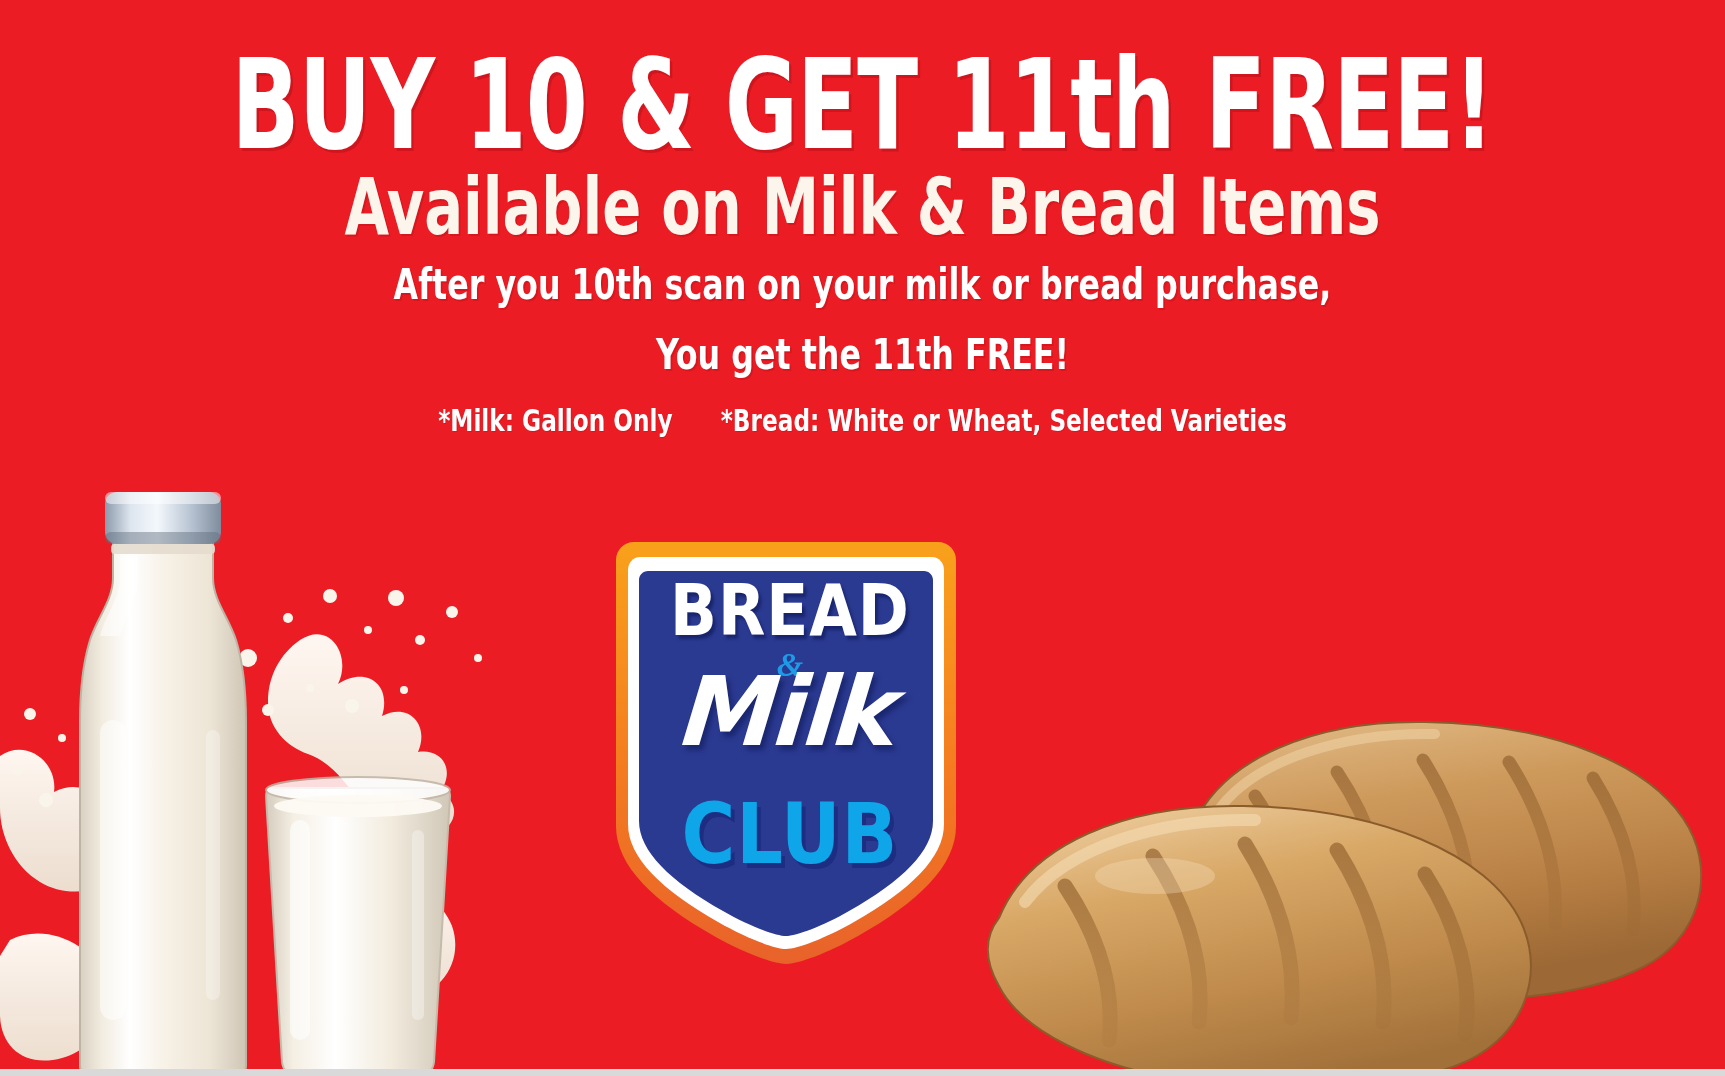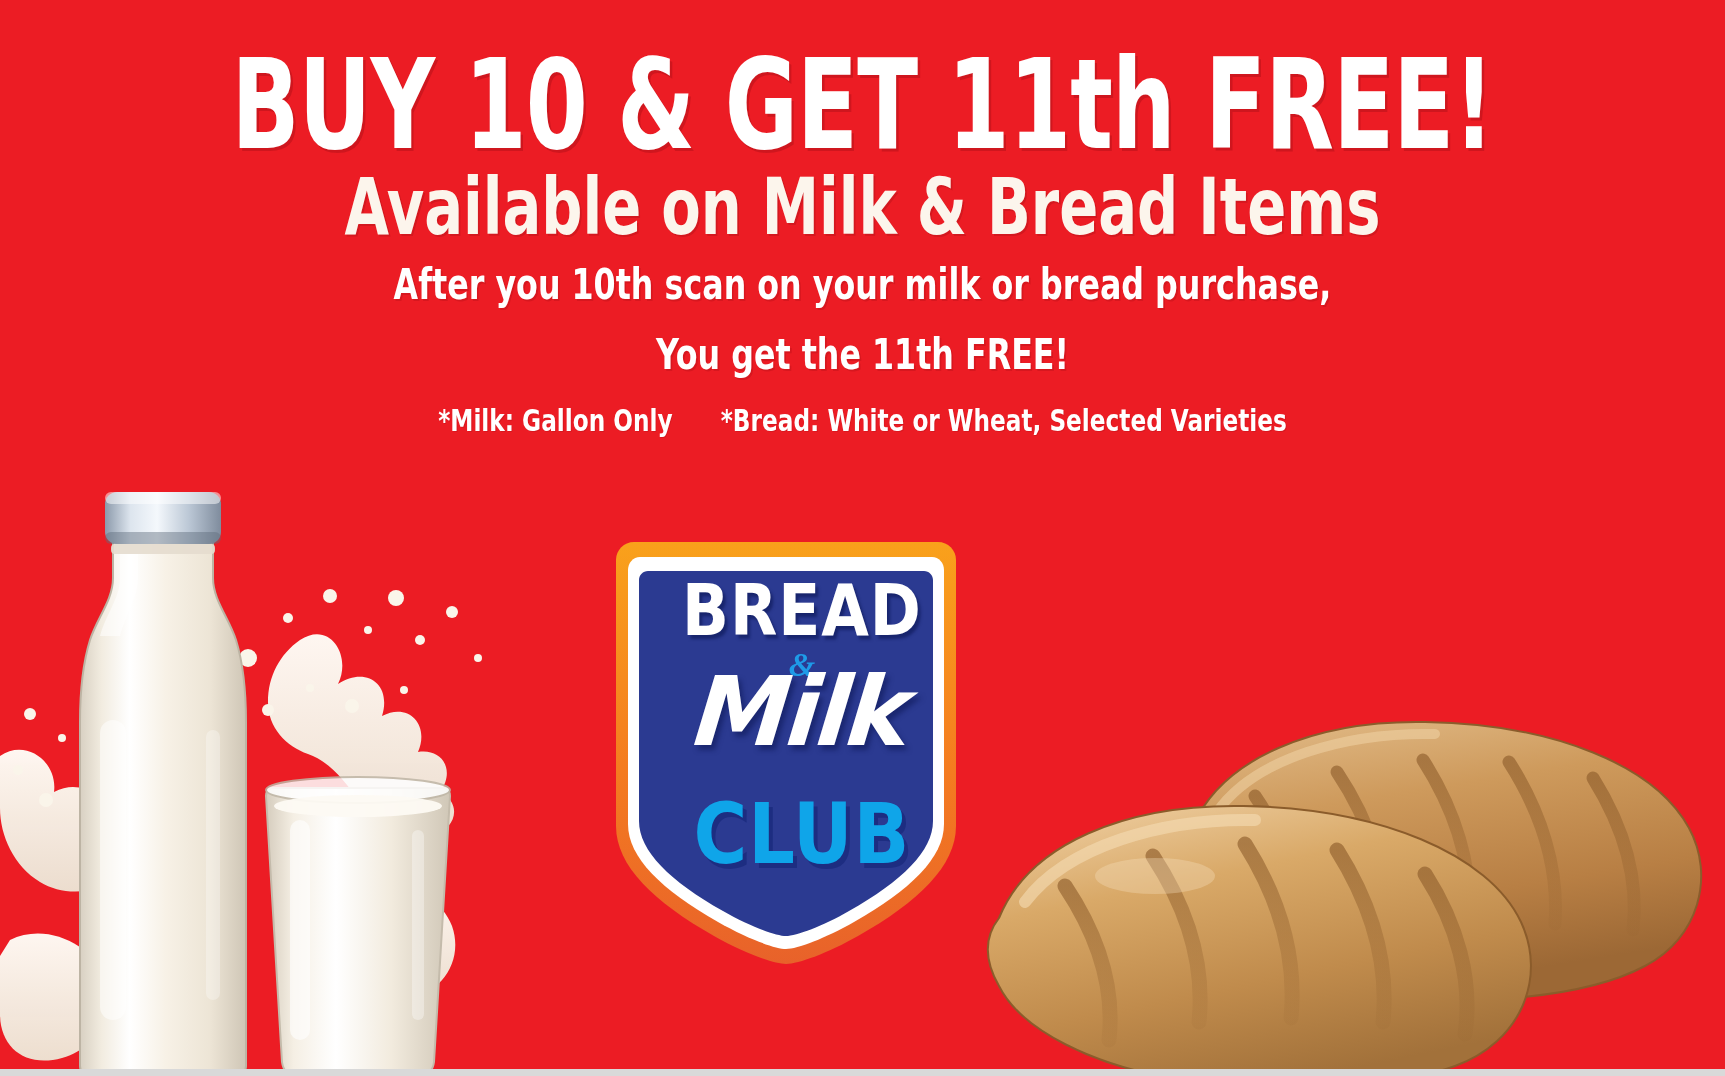--- a/index.html
+++ b/index.html
@@ -51,21 +51,21 @@
     white-space:nowrap;
   }
   .fineprint .gap{display:inline-block;width:56px;}
 
   
   .shield{
     position:absolute;left:606px;top:536px;width:360px;height:430px;z-index:40;
   }
   .shield svg{display:block;width:360px;height:430px;overflow:visible;}
 
-  .logo-text{position:absolute;left:16px;top:0;width:360px;height:430px;pointer-events:none;}
+  .logo-text{position:absolute;left:4px;top:0;width:360px;height:430px;pointer-events:none;}
   .logo-bread{
     position:absolute;top:38px;left:0;width:360px;text-align:center;
     font-family:"Liberation Sans Narrow","DejaVu Sans Condensed","Liberation Sans",sans-serif;
     font-weight:700;font-size:72px;line-height:1;color:#FFFFFF;
     letter-spacing:1px;transform:scaleX(0.95);
     text-shadow:3px 4px 3px rgba(10,20,80,0.55);
   }
   .logo-amp{
     position:absolute;top:112px;left:0;width:360px;text-align:center;
     font-family:"Liberation Serif",serif;font-style:italic;font-weight:700;

